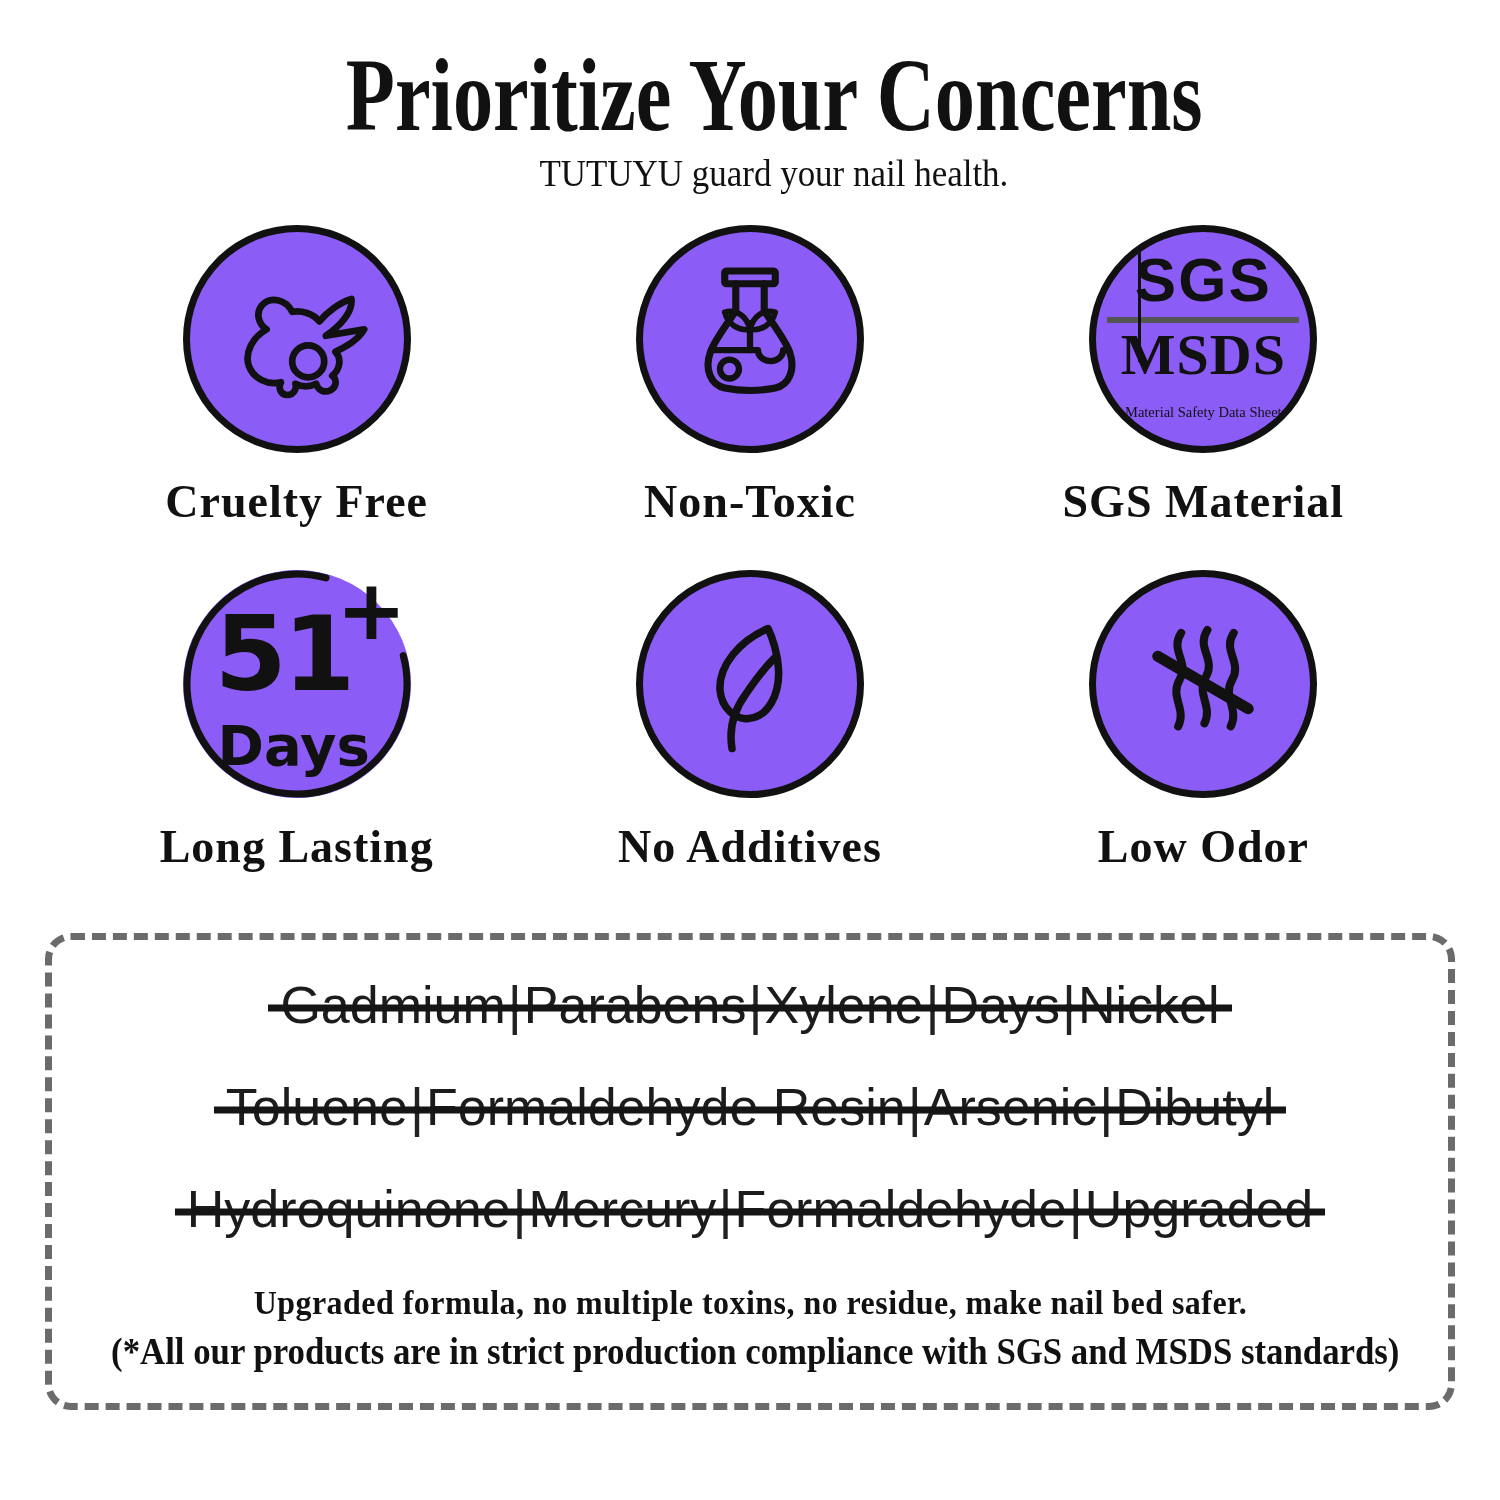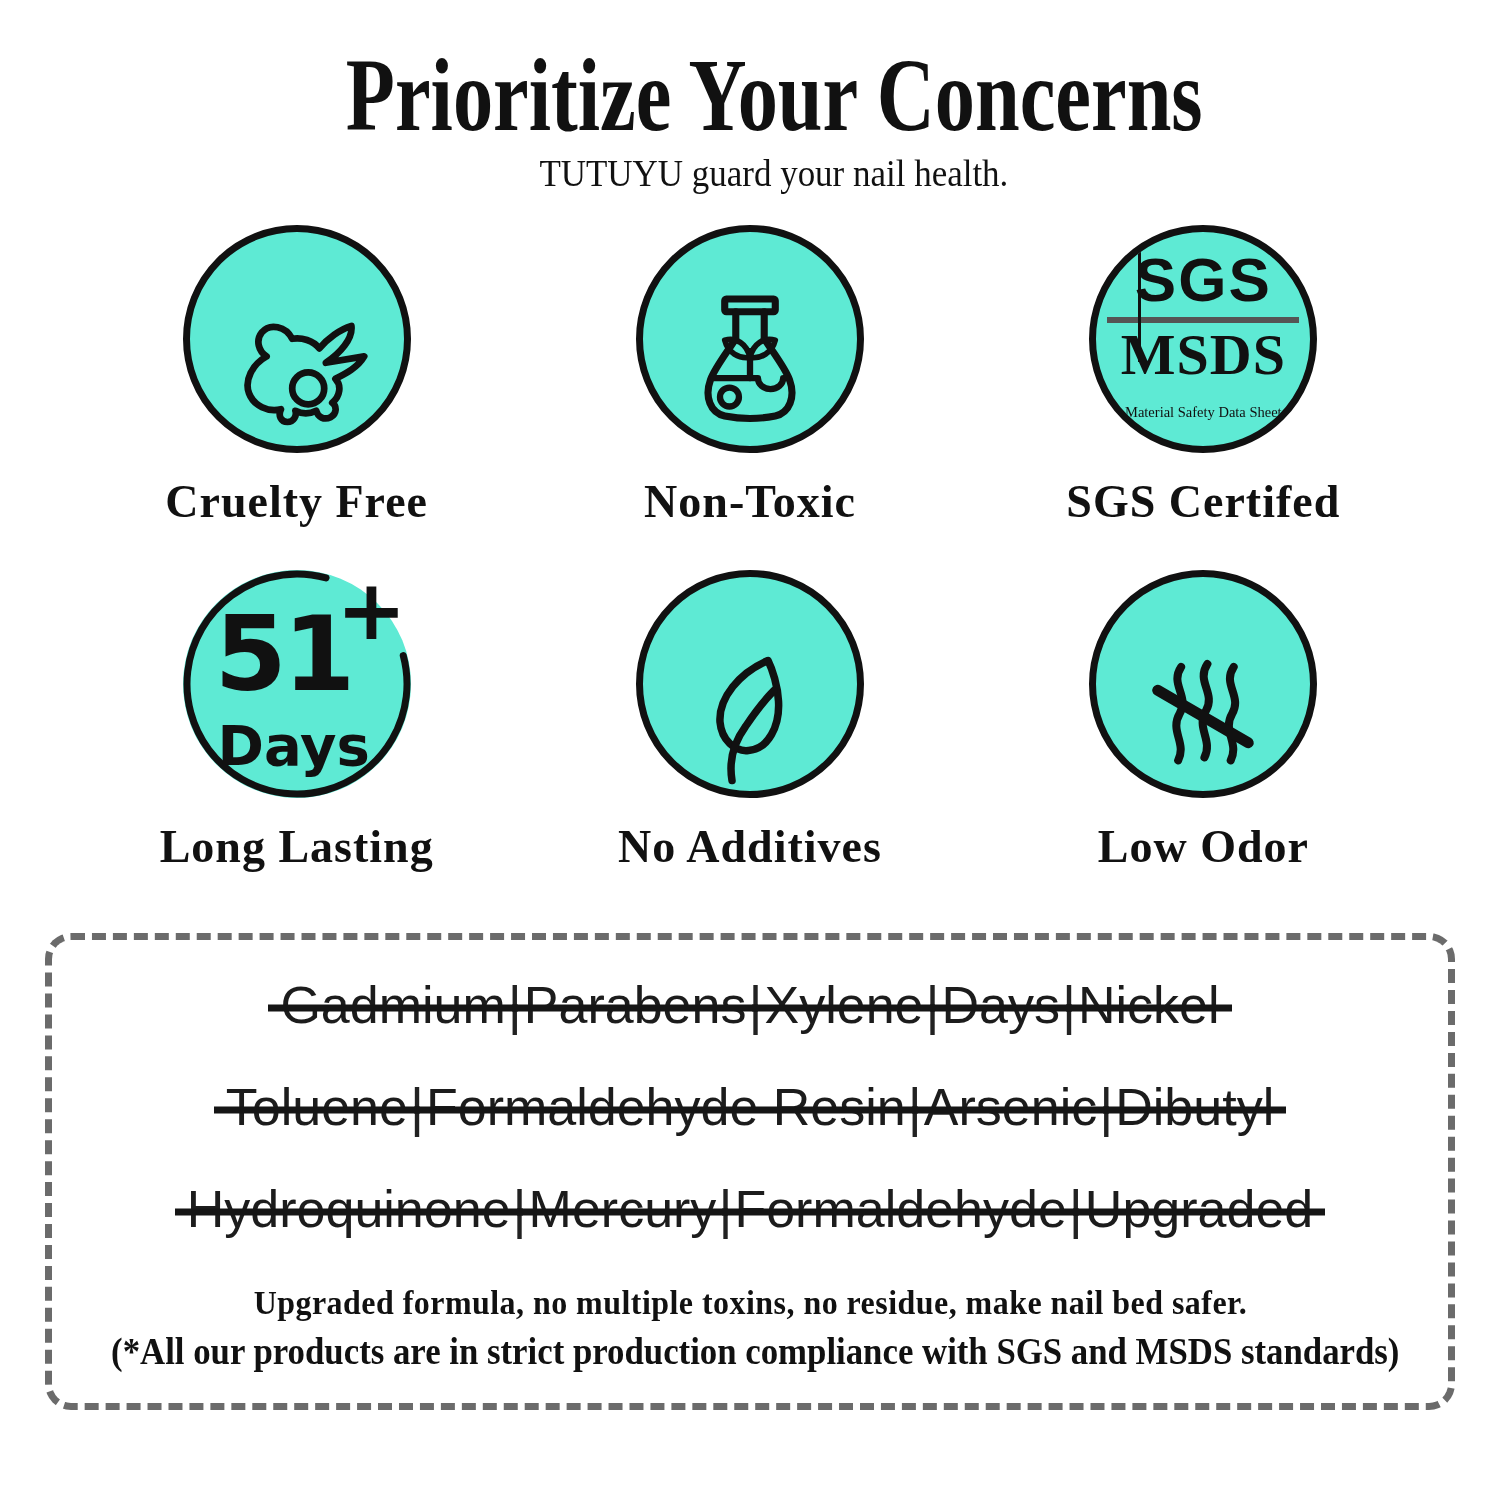--- a/index.html
+++ b/index.html
@@ -30,22 +30,22 @@
   
   .features {
     display: grid;
     grid-template-columns: repeat(3, 1fr);
     padding: 30px 70px 0 70px;
   }
   .feature { display: flex; flex-direction: column; align-items: center; margin-bottom: 42px; }
   .circle {
     width: 228px; height: 228px; border: 7px solid #111;
     border-radius: 50%;
-    display: flex; align-items: flex-end; justify-content: center;
-    background: #5eead4;
+    display: flex; align-items: center; justify-content: center;
+    background: #8b5cf6;
   }
   .circle--open { border: none; position: relative; }
   .feature-label {
     margin-top: 22px; font-size: 46px; font-weight: 700;
     letter-spacing: 1px; white-space: nowrap; text-align: center;
   }
 
   
   .badge-sgs {
     position: relative; width: 100%; height: 100%;
@@ -168,21 +168,21 @@
     <div class="feature">
       <div class="circle">
         <div class="badge-sgs">
           <span class="sgs-vline"></span>
           <span class="sgs-word">SGS</span>
           <span class="sgs-rule"></span>
           <span class="msds-word">MSDS</span>
           <span class="msds-caption">Material Safety Data Sheet</span>
         </div>
       </div>
-      <div class="feature-label">SGS Certifed</div>
+      <div class="feature-label">SGS Material</div>
     </div>
 
     <div class="feature">
       <div class="circle circle--open">
         <div class="badge-days">
           <svg class="days-arc" viewBox="0 0 228 228">
             <circle cx="114" cy="114" r="110" fill="none" stroke="#111" stroke-width="7" stroke-dasharray="576 115" stroke-linecap="round" transform="rotate(-15 114 114)"></circle>
           </svg>
           <span class="days-num">51</span>
           <span class="days-plus">+</span>

